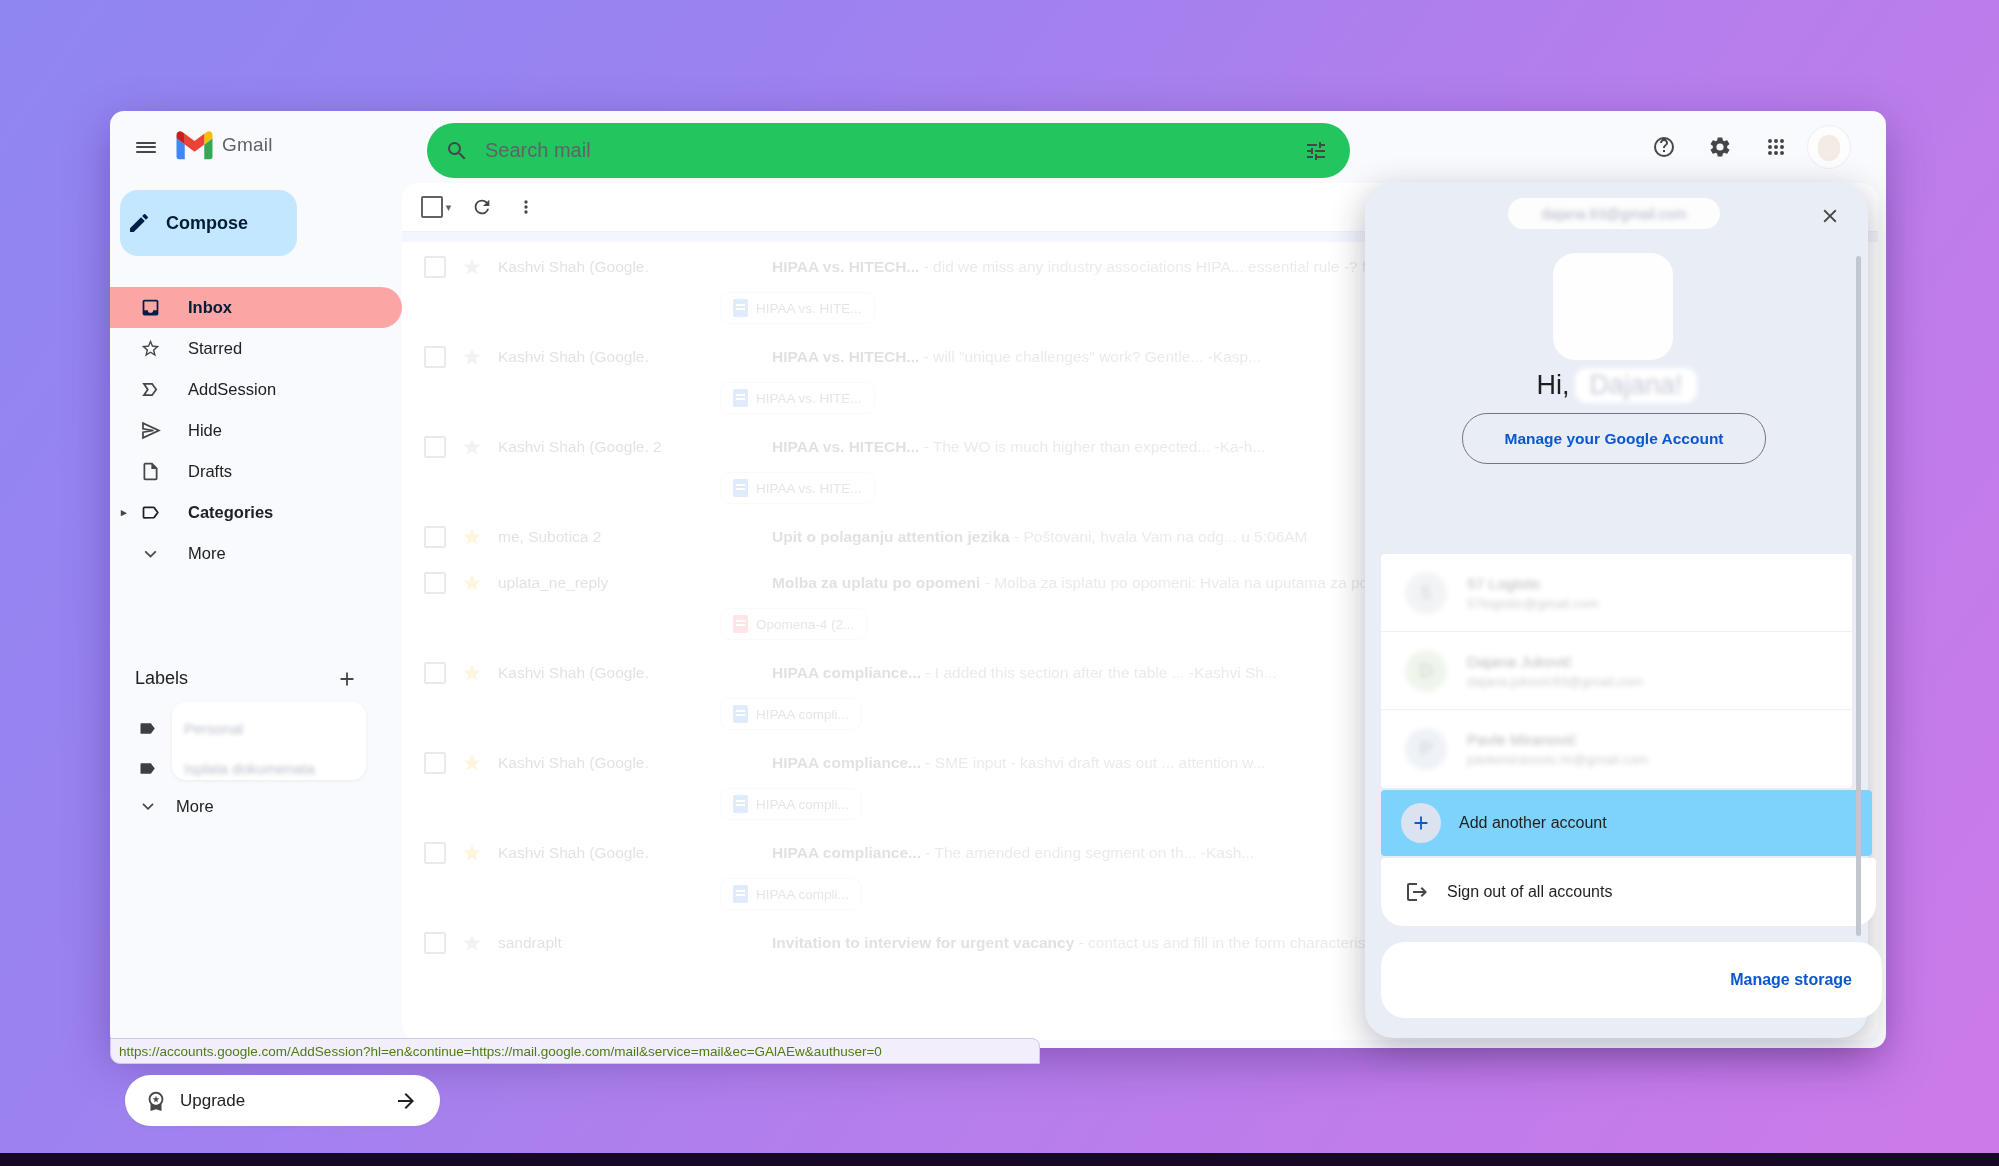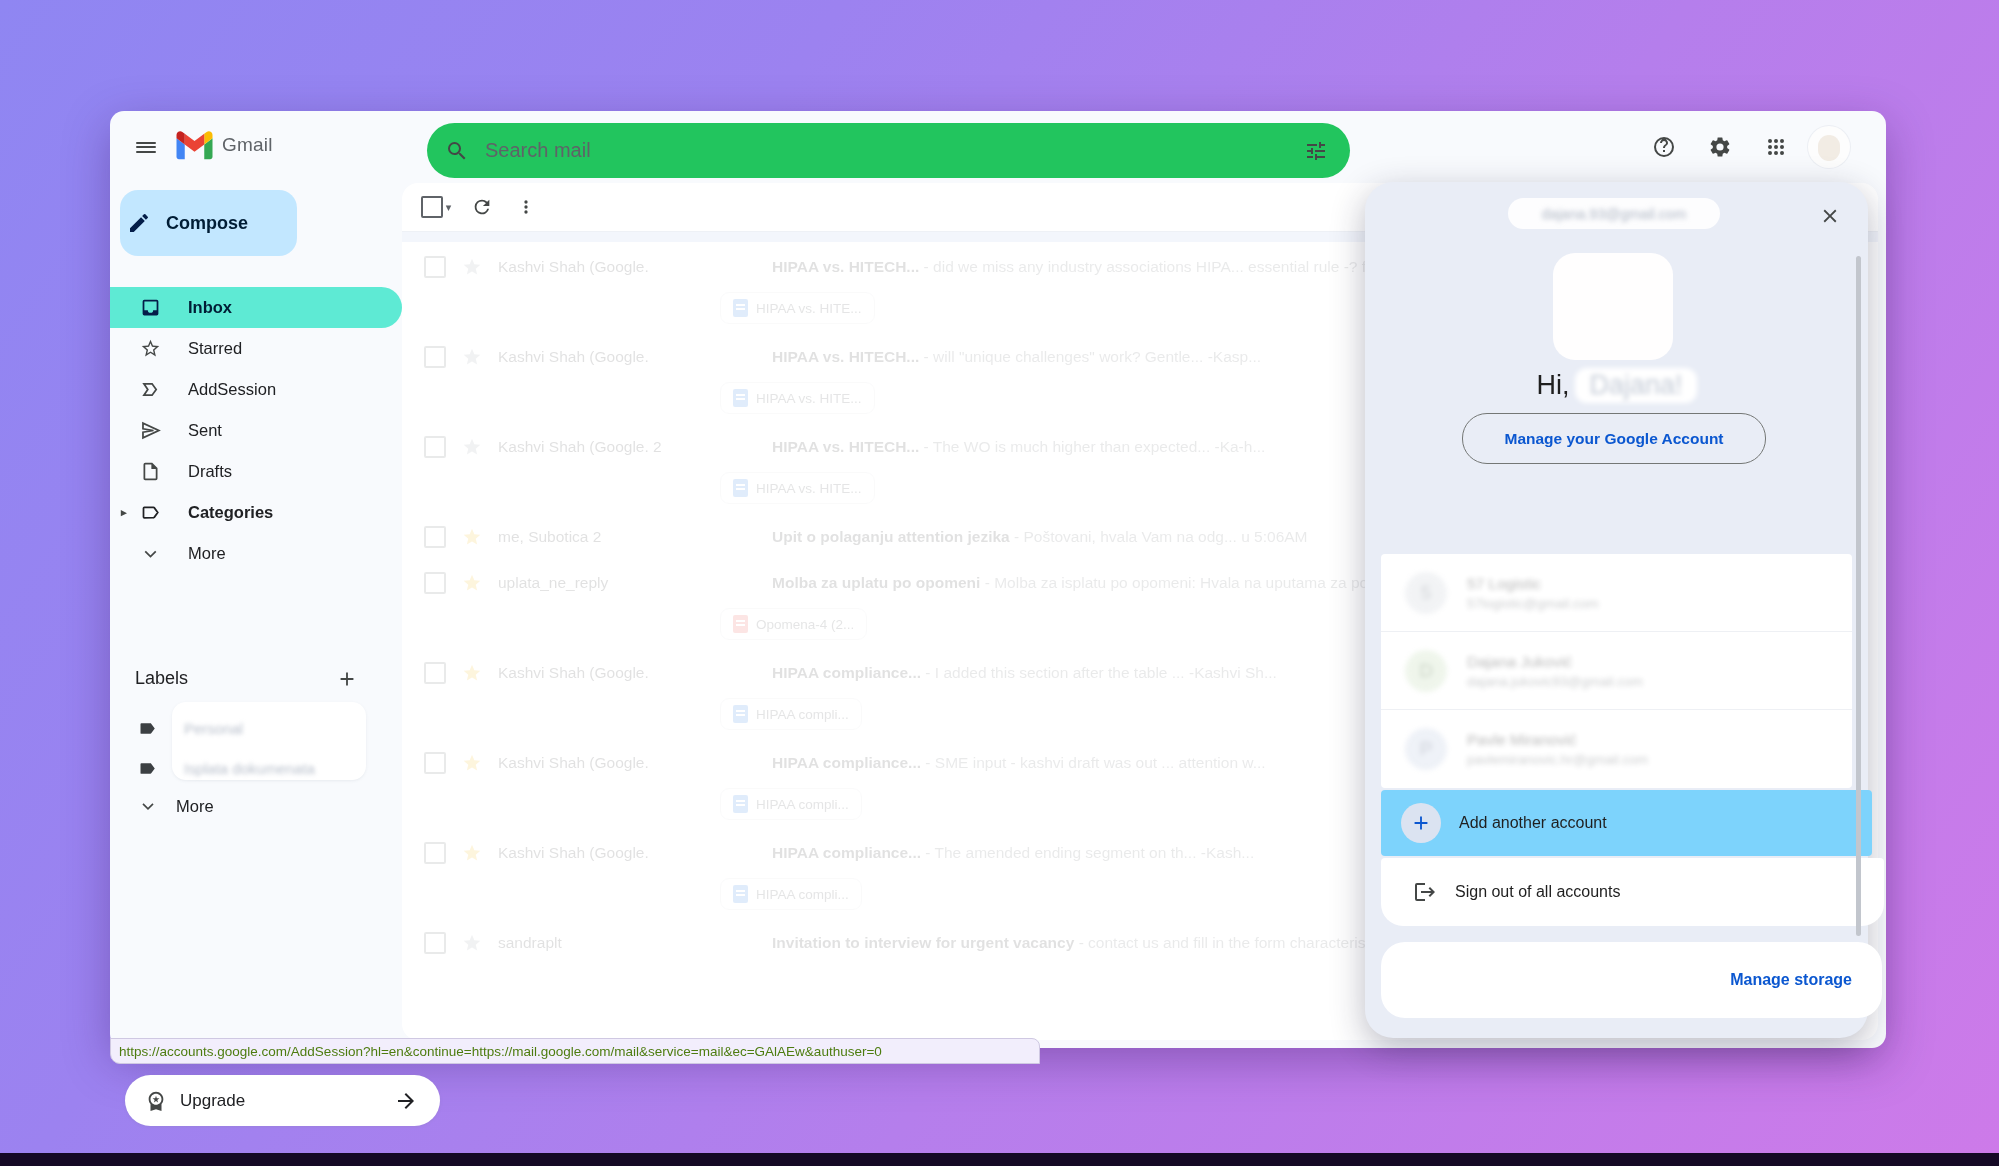--- a/index.html
+++ b/index.html
@@ -40,21 +40,21 @@
   .sidebar{position:absolute;left:0;top:72px;width:292px;bottom:0;}
   .compose{
     position:absolute;left:10px;top:7px;width:170px;height:66px;background:#c2e7ff;border-radius:18px;
     display:flex;align-items:center;gap:15px;padding-left:7px;font-size:18px;font-weight:700;color:#001d35;cursor:pointer;
   }
   .nav{position:absolute;top:104px;left:0;width:292px;}
   .nav-item{
     height:41px;display:flex;align-items:center;padding-left:30px;gap:27px;
     border-radius:0 21px 21px 0;font-size:16.5px;color:#202124;cursor:pointer;position:relative;
   }
-  .nav-item.active{background:#5eead4;font-weight:700;color:#001d35;}
+  .nav-item.active{background:#fca5a5;font-weight:700;color:#001d35;}
   .nav-item.bold{font-weight:700;color:#202124;}
   .nav-item .expander{position:absolute;left:11px;top:14px;font-size:11px;color:#444746;}
   .labels-head{position:absolute;top:477px;left:25px;right:0;height:36px;display:flex;align-items:center;}
   .labels-head .lh-text{font-size:18px;color:#202124;}
   .labels-add{position:absolute;right:38px;top:2px;}
   .label-redact{
     position:absolute;left:62px;top:519px;width:194px;height:78px;background:#fff;border-radius:14px;
     box-shadow:0 1px 3px rgba(120,130,150,.12);
   }
   .label-row{position:absolute;left:27px;width:260px;height:28px;display:flex;align-items:center;gap:26px;}
@@ -123,21 +123,21 @@
   .accounts-block{top:372px;height:234px;border-radius:4px;overflow:hidden;}
   .acct-row{height:77px;display:flex;align-items:center;gap:20px;padding:0 20px 0 24px;border-bottom:1px solid #eef0f4;cursor:pointer;}
   .acct-blur{opacity:.32;filter:blur(2.5px);display:flex;align-items:center;gap:20px;width:100%;}
   .acct-av{width:42px;height:42px;border-radius:50%;display:flex;align-items:center;justify-content:center;font-size:19px;color:#fff;flex:none;}
   .acct-texts{display:flex;flex-direction:column;gap:3px;}
   .acct-name{font-size:15.5px;color:#1f1f1f;}
   .acct-email{font-size:13.5px;color:#5f6368;}
   .add-row{top:608px;height:66px;background:#7dd3fc;display:flex;align-items:center;gap:18px;padding-left:20px;border-radius:4px;cursor:pointer;}
   .plus-circle{width:40px;height:40px;border-radius:50%;background:#dbe3f1;display:flex;align-items:center;justify-content:center;}
   .add-label,.signout-label{font-size:16px;color:#1f1f1f;}
-  .signout-row{top:676px;height:68px;border-radius:4px 4px 22px 22px;display:flex;align-items:center;gap:18px;padding-left:32px;cursor:pointer;}
+  .signout-row{top:676px;height:68px;border-radius:4px 4px 22px 22px;display:flex;align-items:center;gap:18px;padding-left:24px;cursor:pointer;}
   .storage-card{
     top:760px;height:76px;border-radius:24px;display:flex;align-items:center;justify-content:flex-end;
     padding-right:30px;cursor:pointer;
   }
   .storage-label{font-size:16px;font-weight:700;color:#0b57d0;}
   .popup-scrollbar{position:absolute;right:7px;top:74px;width:5px;height:680px;background:#c2c6cd;border-radius:3px;}
 
   
   .status-bar{
     position:absolute;left:110px;top:1038px;width:912px;height:24px;background:#f2eefc;
@@ -241,21 +241,21 @@
             </svg>
           </span>
         <span>AddSession</span>
       </div>
       <div class="nav-item">
         <span>
             <svg width="21" height="21" viewBox="0 0 24 24">
               <path fill="none" stroke="#444746" stroke-width="2" d="M3.4 20.3V14l12-2-12-2V3.7L21.5 12z"></path>
             </svg>
           </span>
-        <span>Sent</span>
+        <span>Hide</span>
       </div>
       <div class="nav-item">
         <span>
             <svg width="21" height="21" viewBox="0 0 24 24">
               <path fill="#444746" d="M14 2H6a2 2 0 0 0-2 2v16c0 1.1.9 2 2 2h12a2 2 0 0 0 2-2V8l-6-6zm4 18H6V4h7v5h5v11z"></path>
             </svg>
           </span>
         <span>Drafts</span>
       </div>
       <div class="nav-item bold">

